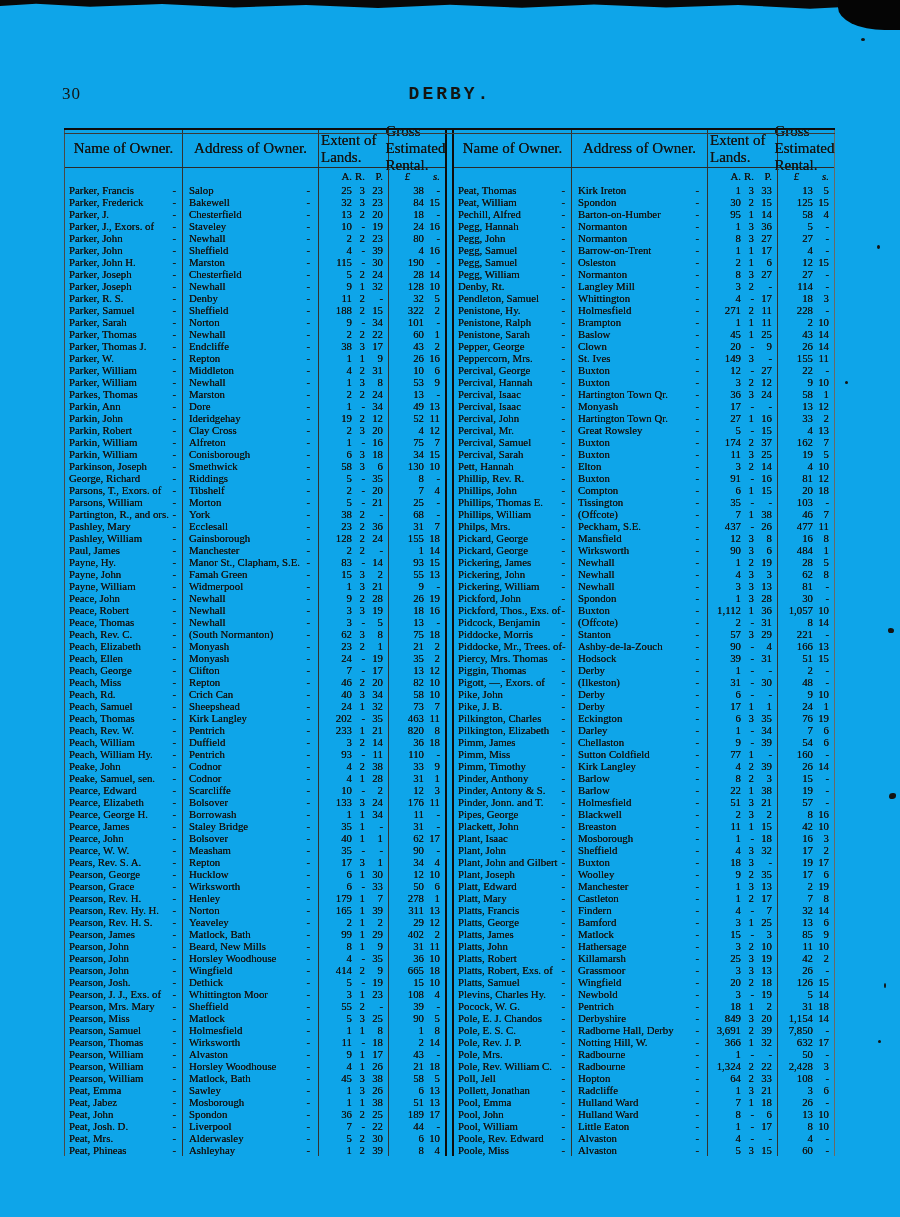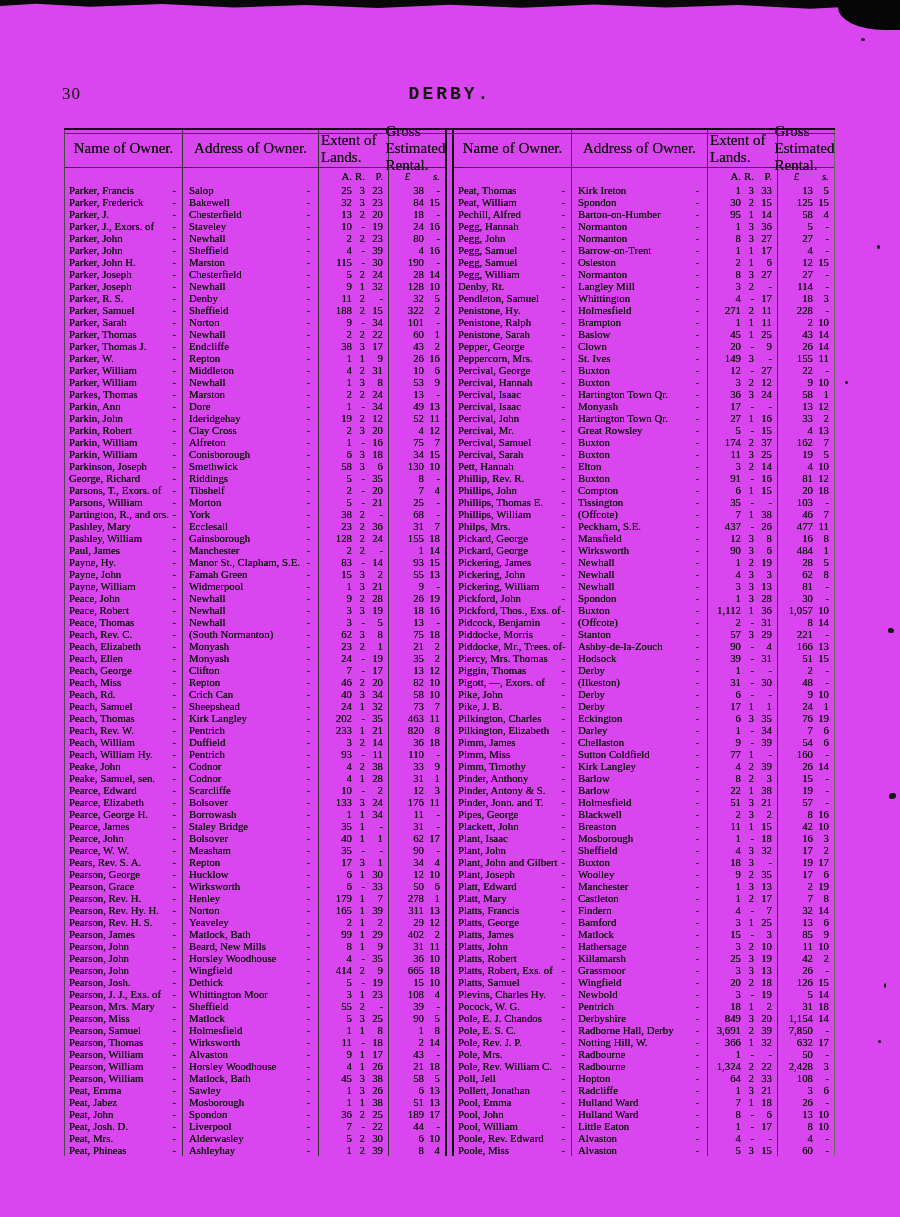--- a/index.html
+++ b/index.html
@@ -1,16 +1,16 @@
 <!DOCTYPE html>
 <html><head>
 <meta charset="utf-8">
 <style>
   html,body{margin:0;padding:0;background:#e8e8e6;}
-  .page{position:relative;width:900px;height:1217px;background:#d946ef;overflow:hidden;
+  .page{position:relative;width:900px;height:1217px;background:#0ea5e9;overflow:hidden;
         font-family:"Liberation Serif","DejaVu Serif",serif;color:#141412;}
   
   .top-edge{position:absolute;top:0;left:0;width:100%;height:13px;background:#080808;
     clip-path:polygon(0 0,100% 0,100% 100%,97% 42%,90% 68%,82% 38%,74% 58%,66% 34%,58% 60%,50% 36%,
                       42% 62%,34% 38%,26% 58%,18% 30%,10% 52%,4% 28%,0 46%);}
   .corner-blob{position:absolute;top:0;right:0;width:62px;height:30px;background:#050505;
     border-radius:0 0 0 75%;}
   .pageno{position:absolute;left:62px;top:84px;font-size:17px;letter-spacing:1px;}
   .title{position:absolute;left:0;top:84px;width:100%;text-align:center;font-size:18px;
          font-weight:bold;letter-spacing:3px;font-family:Liberation Mono, monospace;}

